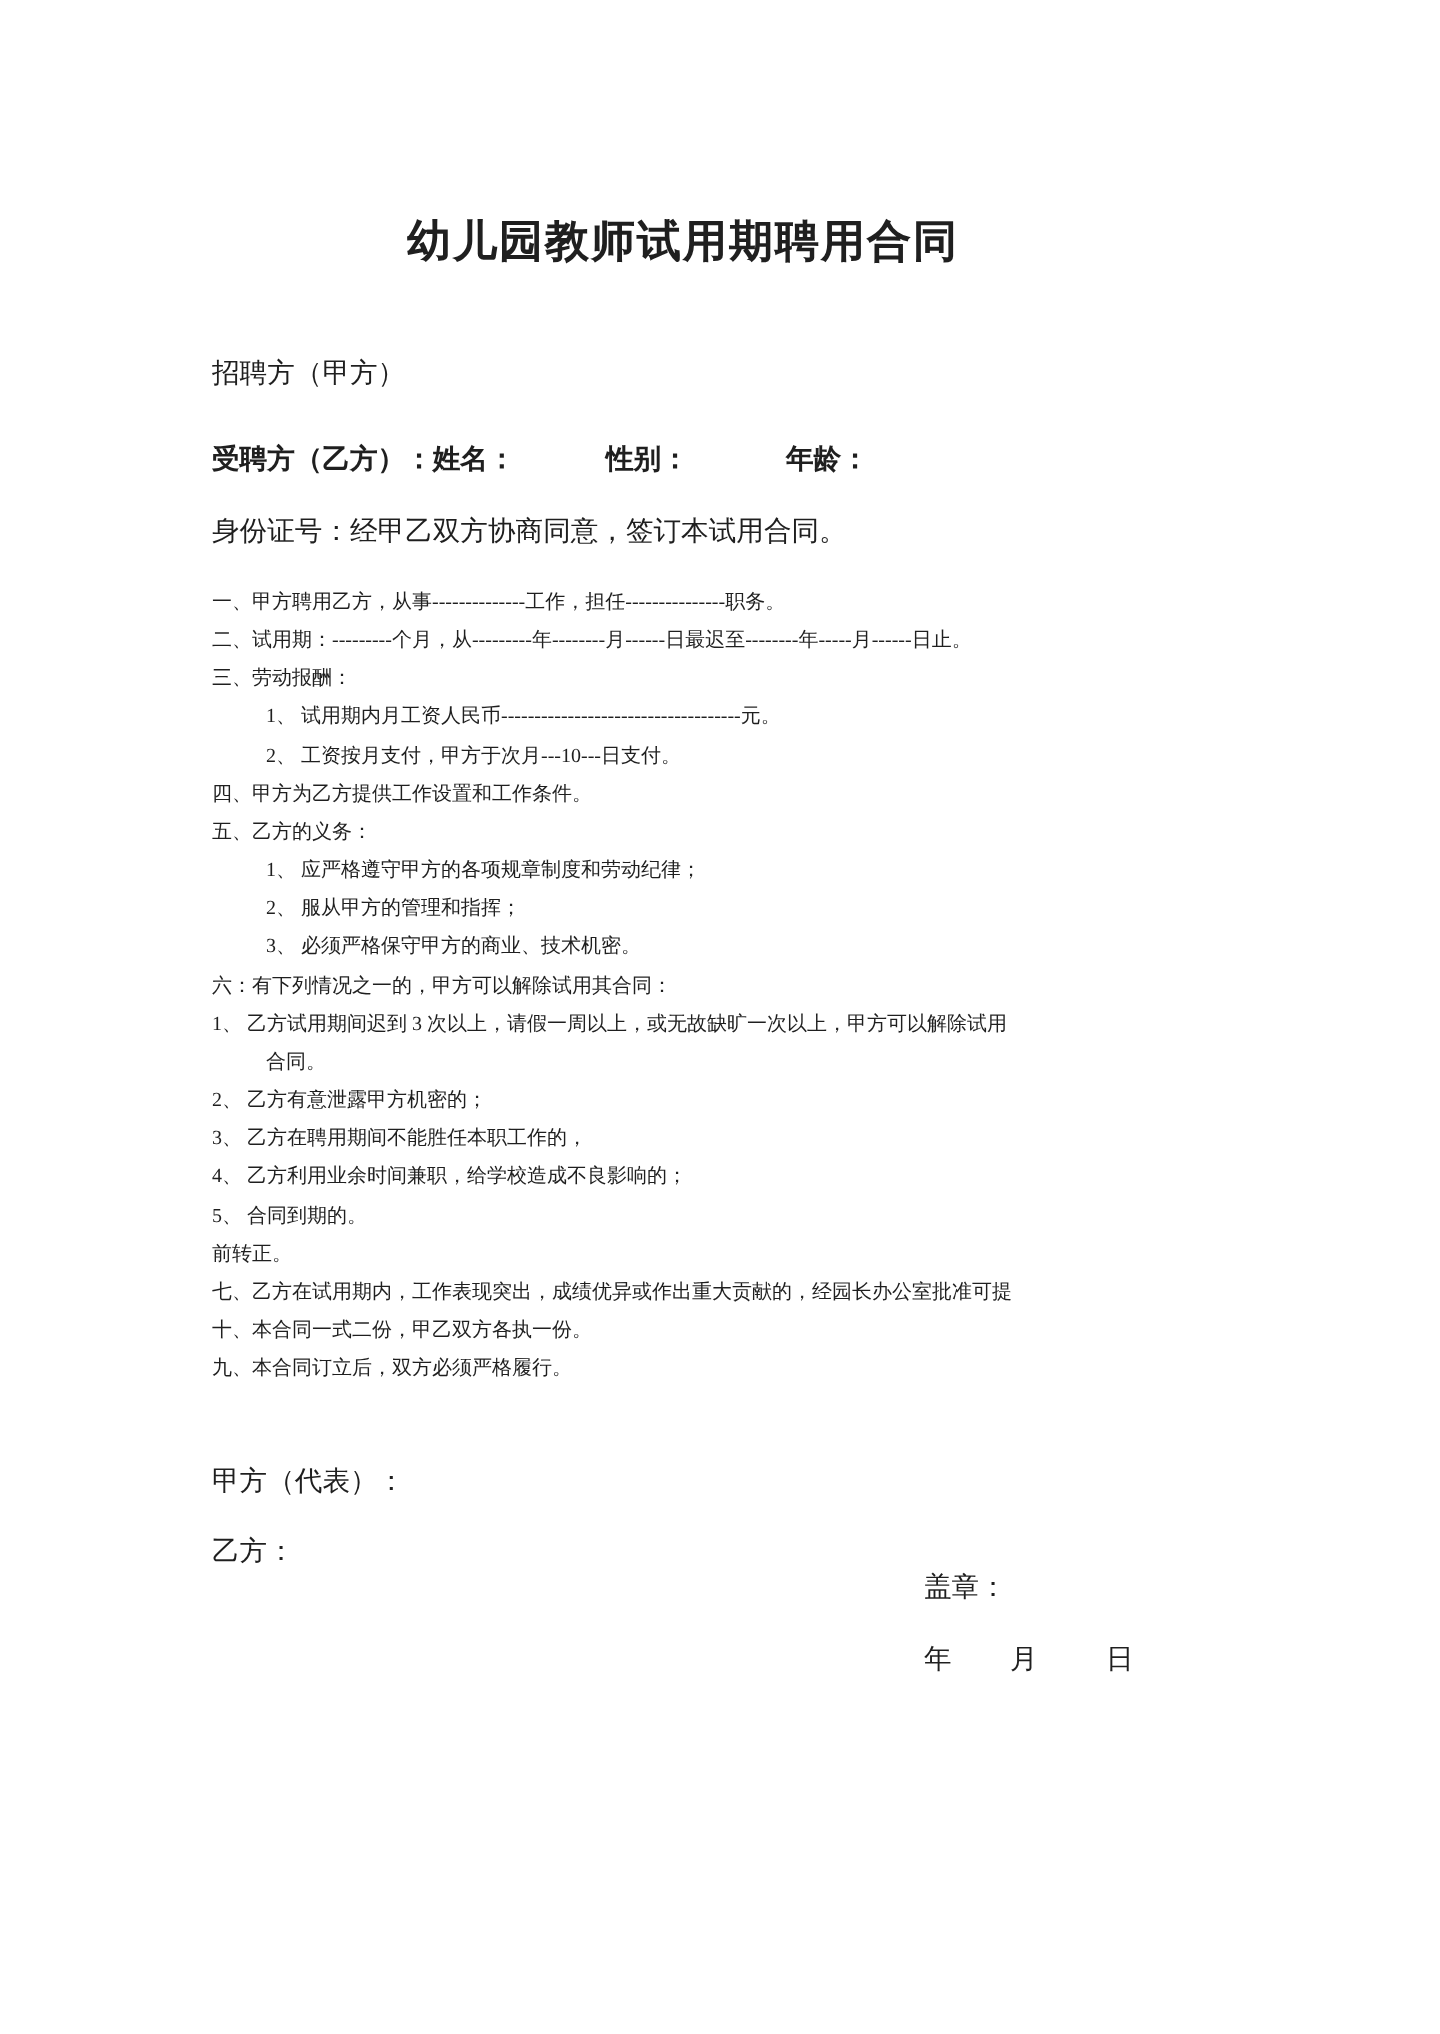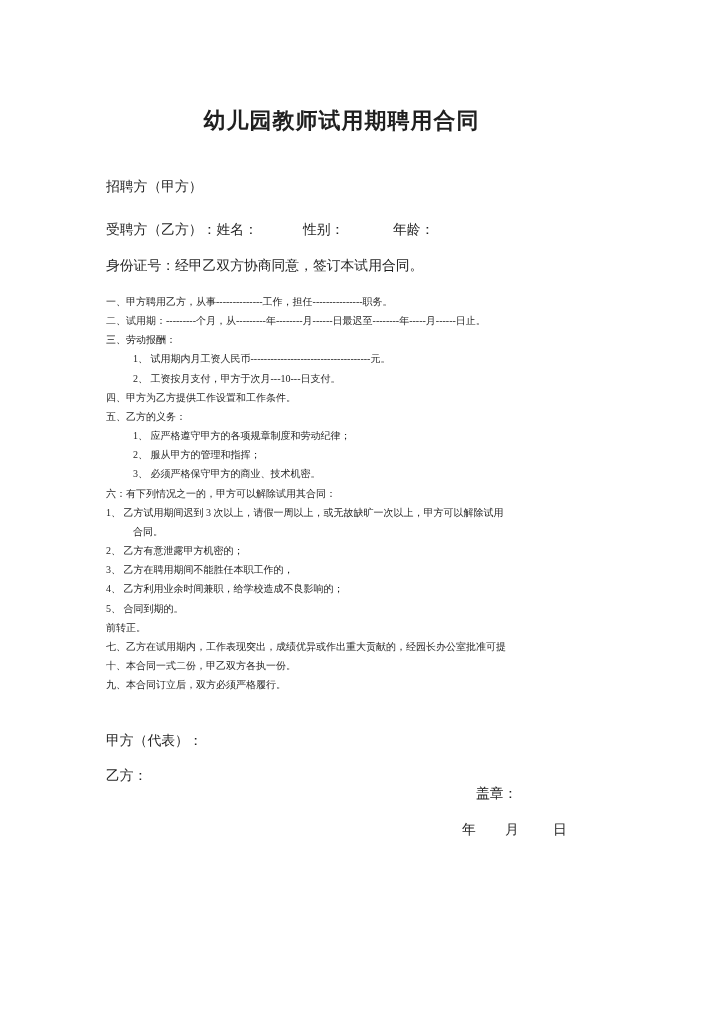--- a/index.html
+++ b/index.html
@@ -24,34 +24,34 @@
     letter-spacing: 1px;
     white-space: nowrap;
   }
   .p-line {
     position: absolute;
     left: 106px;
     font-size: 13.8px;
     line-height: 19px;
     white-space: nowrap;
   }
-  .hired-line { width: 520px; }
+  .hired-line { width: 520px; font-weight: bold; }
   .hired-line .gender { position: absolute; left: 197px; top: 0; }
   .hired-line .age    { position: absolute; left: 287px; top: 0; }
   .clauses {
     position: absolute;
     top: 292px;
     left: 106px;
     width: 524px;
     font-size: 10px;
     line-height: 19.15px;
   }
   .clauses .line { white-space: nowrap; }
   .clauses .ind  { padding-left: 27px; }
-  .sig-seal   { left: 476px; }
+  .sig-seal   { left: 462px; }
   .date-row   { left: 462px; width: 160px; }
   .date-row .m { position: absolute; left: 43px; top: 0; }
   .date-row .d { position: absolute; left: 91px; top: 0; }
 </style>
 </head>
 <body>
 
 <div class="page">
 
   <div class="doc-title">幼儿园教师试用期聘用合同</div>

